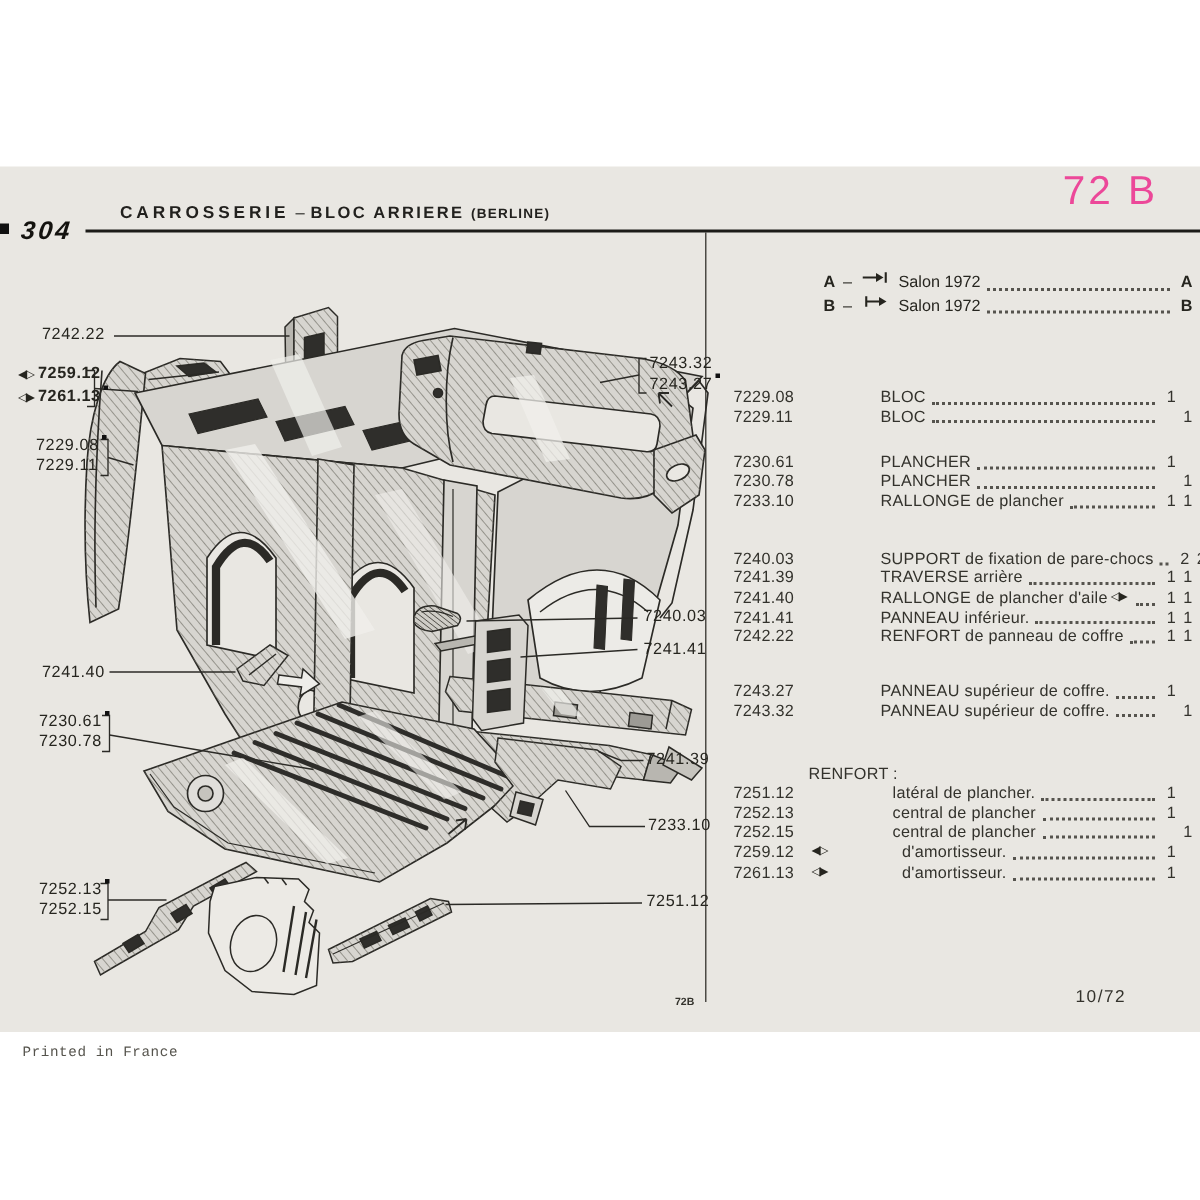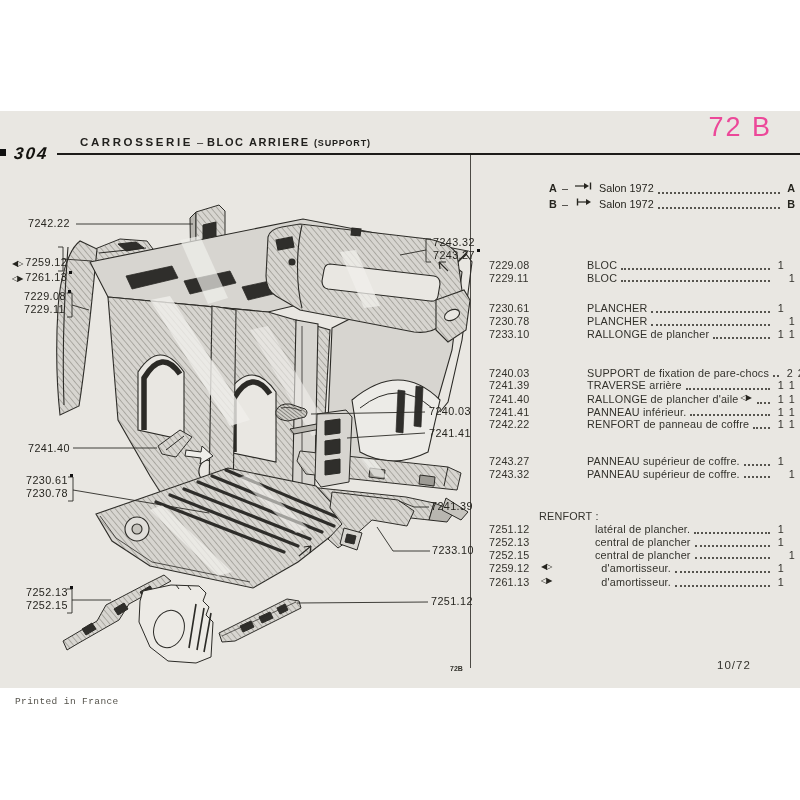--- a/index.html
+++ b/index.html
@@ -248,21 +248,21 @@
       <path d="M67,589 H72 V613 H67"></path>
       <path d="M72,600 L111,600"></path>
     </g>
   </svg>
 
   <div id="edge-mark"></div>
   <div id="logo-304">304</div>
   <div id="hrule"></div>
   <div id="title">
     <span class="t1">CARROSSERIE</span><span class="td">–</span><span class="t2">BLOC ARRIERE</span>
-    <span class="t3">(SUPPORT)</span>
+    <span class="t3">(BERLINE)</span>
   </div>
   <div id="page-code">72 B</div>
 
   <div id="legend">
     <div class="lrow">
       <span class="lkey">A</span>
       <span class="ldash">–</span>
       <span class="larr"><svg width="18" height="8" viewBox="0 0 18 8">
             <line x1="0" y1="4" x2="11" y2="4" stroke="#26251f" stroke-width="1.2"></line>
             <path d="M9,1 L14,4 L9,7 Z" fill="#26251f"></path>
@@ -417,21 +417,21 @@
           <span class="pname">d'amortisseur.</span>
           <span class="lead"></span>
           <span class="qa">1</span>
           <span class="qb"></span>
         </div>
     </div>
   </div>
 
   <div class="co" style="left:28px;top:217px;"><span>7242.22</span></div>
 
-  <div class="co" style="left:12px;top:256px;">
+  <div class="co" style="left:12px;top:243px;font-weight:bold;">
     <div><span class="ai">◀▷</span><span>7259.12</span></div>
     <div><span class="ai">◁▶</span><span>7261.13</span><span class="mk"></span></div>
   </div>
 
   <div class="co" style="left:24px;top:290px;">
     <div><span>7229.08</span><span class="mk"></span></div>
     <div><span>7229.11</span></div>
   </div>
 
   <div class="co" style="left:433px;top:236px;">

